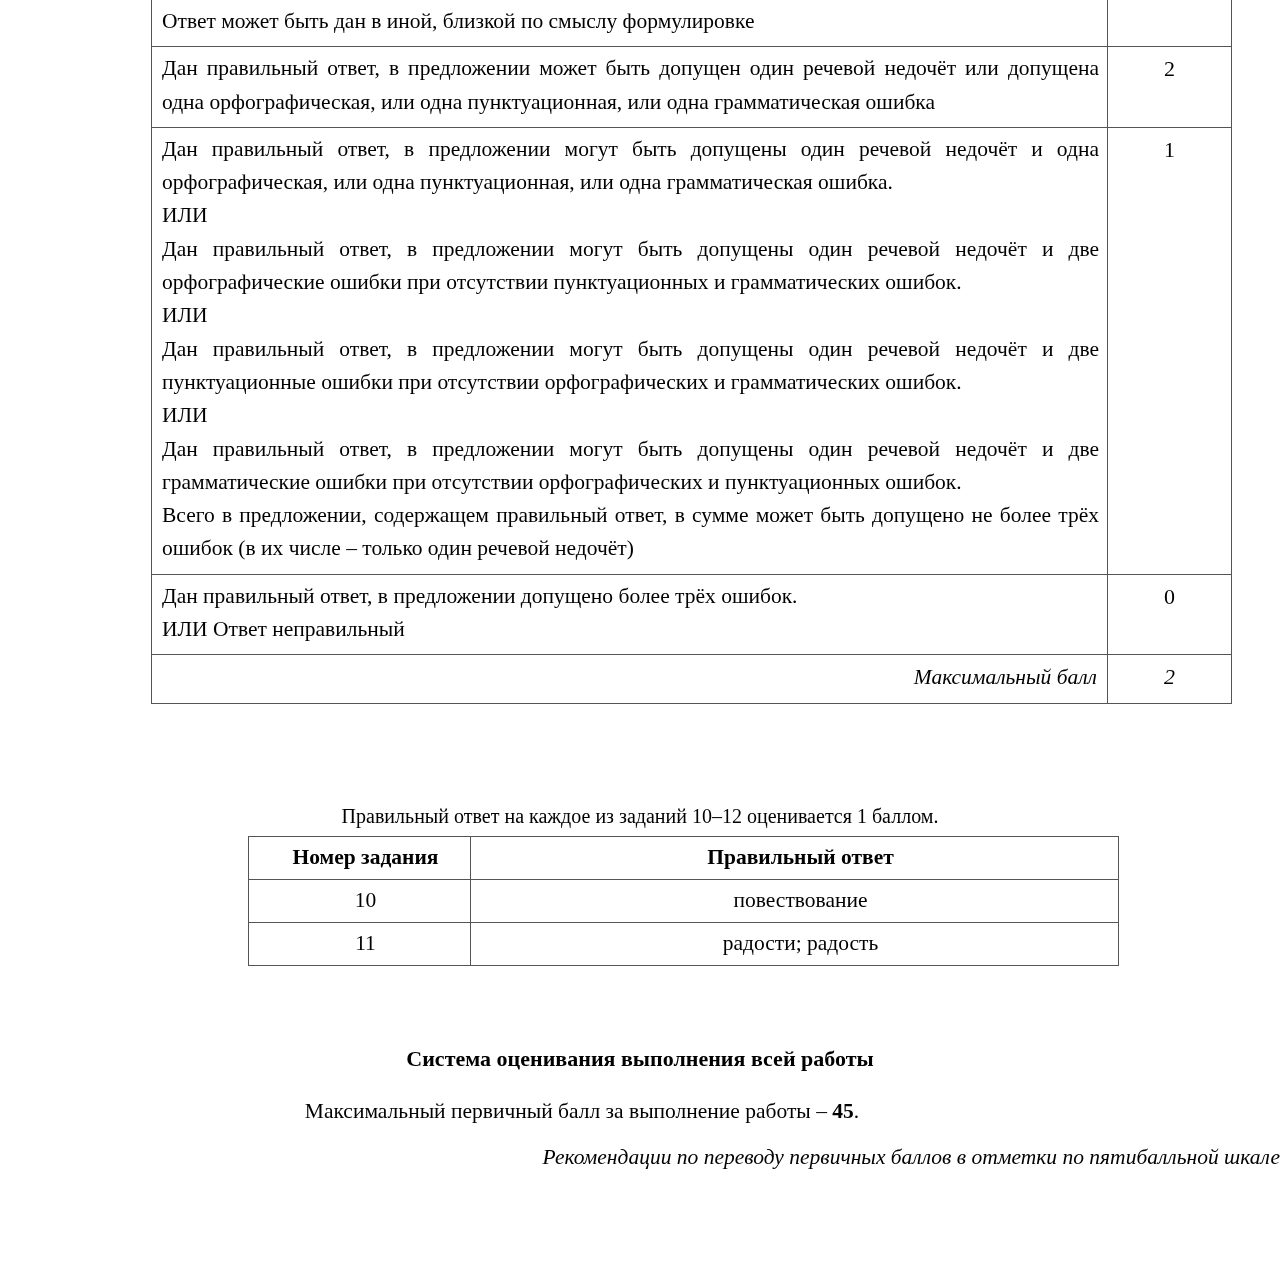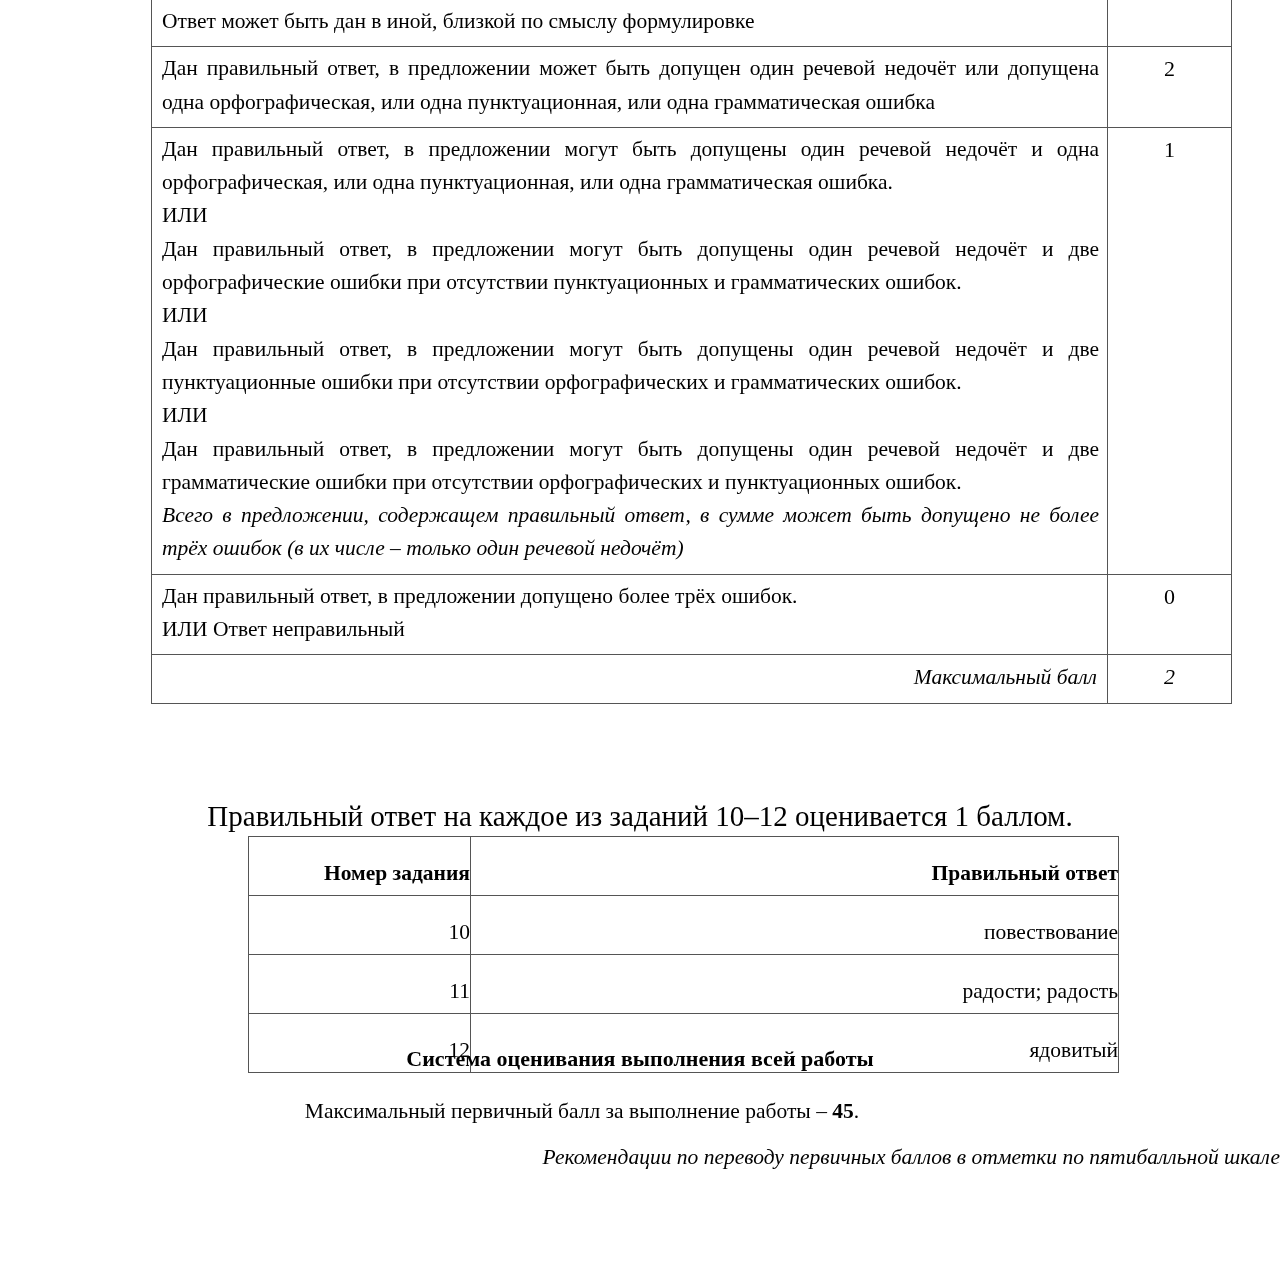--- a/index.html
+++ b/index.html
@@ -52,57 +52,56 @@
     padding: 5px 0 0 0;
     vertical-align: top;
   }
   .crit-text p {
     margin: 0;
   }
   .crit-text p.nojust {
     text-align: left;
   }
   .crit-text p.ital {
-    font-style: italic;
     text-align: justify;
   }
   .maxrow-label {
     text-align: right;
     font-style: italic;
     font-size: 21.5px;
     line-height: 33.3px;
     padding: 6px 10px 8px 10px;
   }
   .maxrow-score {
     font-style: italic;
   }
 
   
   .answers-caption {
     position: absolute;
     left: 0;
     top: 802px;
     width: 1280px;
     text-align: center;
-    font-size: 29px;
+    font-size: 20px;
     line-height: 28px;
   }
   .answers-table {
     position: absolute;
     left: 248px;
     top: 836px;
     width: 844px;
   }
   .answers-table th,
   .answers-table td {
     height: 38px;
     font-size: 21.5px;
     vertical-align: middle;
-    padding: 17px 0 3px 12px;
-    text-align: right;
+    padding: 1px 0 3px 12px;
+    text-align: center;
     font-weight: normal;
   }
   .answers-table th {
     font-weight: bold;
   }
   .answers-table .col-num { width: 209px; }
   .answers-table .col-ans { width: 635px; }
 
   
   .sys-heading {
@@ -214,24 +213,20 @@
       <th class="col-ans">Правильный ответ</th>
     </tr>
     <tr>
       <td class="col-num">10</td>
       <td class="col-ans">повествование</td>
     </tr>
     <tr>
       <td class="col-num">11</td>
       <td class="col-ans">радости; радость</td>
     </tr>
-    <tr>
-      <td class="col-num">12</td>
-      <td class="col-ans">ядовитый</td>
-    </tr>
   </tbody>
 </table>
 
 <div class="sys-heading">Система оценивания выполнения всей работы</div>
 
 <div class="sys-max"><span>Максимальный первичный балл за выполнение работы – </span><b>45</b><span>.</span></div>
 
 <div class="sys-rec">Рекомендации по переводу первичных баллов в отметки по пятибалльной шкале</div>
 
 <table class="scale-table">

